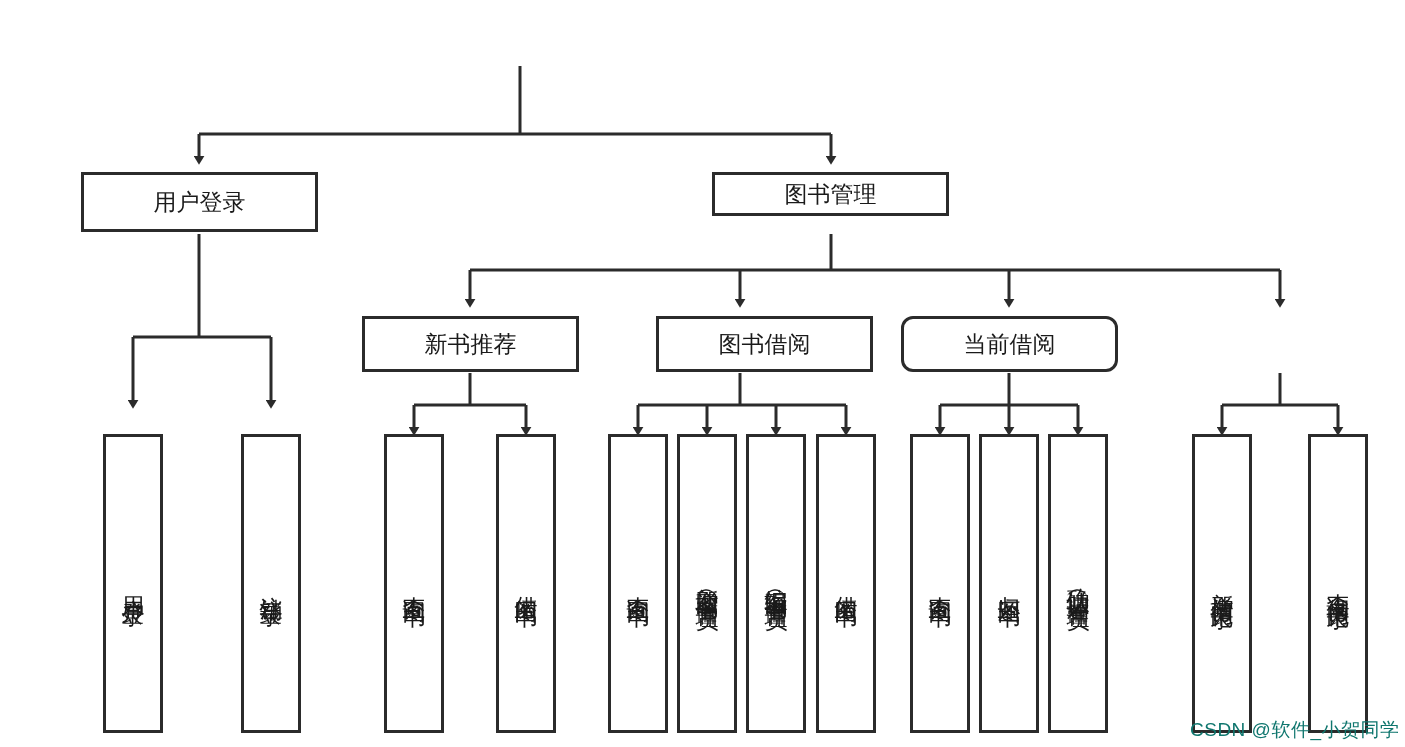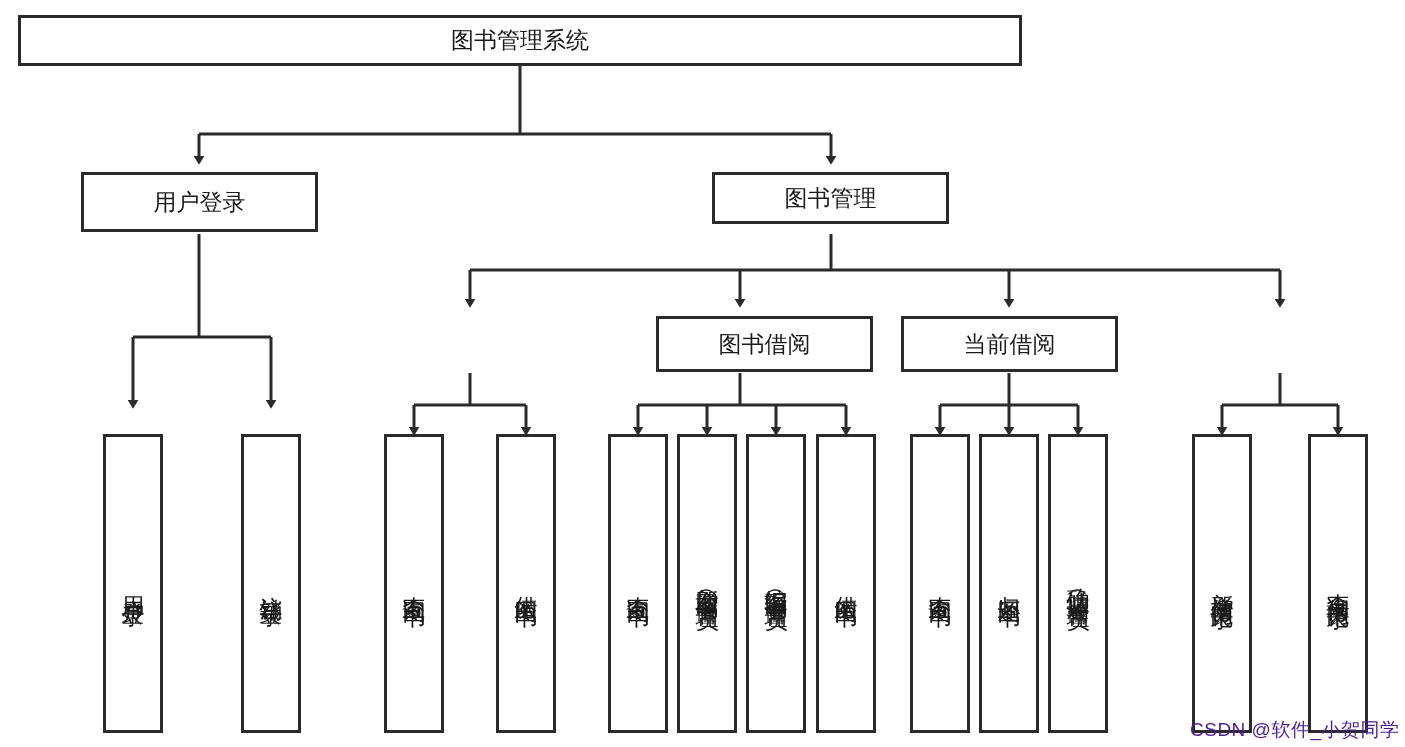--- a/index.html
+++ b/index.html
@@ -55,21 +55,21 @@
     writing-mode: vertical-rl;
     text-orientation: upright;
     font-size: 23px;
     letter-spacing: 3px;
     line-height: 1;
     white-space: nowrap;
   }
   .watermark {
     position: absolute;
     font-size: 19px;
-    color: #4c1d95;
+    color: #0f766e;
     white-space: nowrap;
     letter-spacing: 0.5px;
   }
 </style>
 </head>
 <body>
 
 <div id="diagram-root">
 
   <svg id="edges" viewBox="0 0 1405 747" xmlns="http://www.w3.org/2000/svg">
@@ -116,38 +116,38 @@
       <path d="M1009,405 L1009,428" marker-end="url(#arrow)"></path>
       <path d="M1078,405 L1078,428" marker-end="url(#arrow)"></path>
 
       <path d="M1280,373 L1280,405"></path>
       <path d="M1222,405 L1338,405"></path>
       <path d="M1222,405 L1222,428" marker-end="url(#arrow)"></path>
       <path d="M1338,405 L1338,428" marker-end="url(#arrow)"></path>
     </g>
   </svg>
 
-  <div class="node root horizontal" style="left:18px; top:15px; width:1004px; height:51px;">
-    <span class="node-label">图书管理系统</span>
-  </div>
 
   <div class="node horizontal" style="left:81px; top:172px; width:237px; height:60px;">
     <span class="node-label">用户登录</span>
   </div>
 
-  <div class="node horizontal" style="left:712px; top:172px; width:237px; height:52px;">
+  <div class="node horizontal" style="left:712px; top:172px; width:237px; height:44px;">
     <span class="node-label">图书管理</span>
   </div>
 
+  <div class="node horizontal" style="left:362px; top:316px; width:217px; height:56px;">
+    <span class="node-label">新书推荐</span>
+  </div>
 
   <div class="node horizontal" style="left:632px; top:316px; width:217px; height:56px;margin-left:24px;">
     <span class="node-label">图书借阅</span>
   </div>
 
-  <div class="node horizontal" style="left:901px; top:316px; width:217px; height:56px;">
+  <div class="node horizontal" style="left:901px; top:316px; width:217px; height:56px;border-radius:12px;">
     <span class="node-label">当前借阅</span>
   </div>
 
 
   <div class="node vertical" style="left:103px; top:434px; width:60px; height:299px;">
     <span class="node-label">用户登录</span>
   </div>
 
   <div class="node vertical" style="left:241px; top:434px; width:60px; height:299px;">
     <span class="node-label">注销登录</span>

